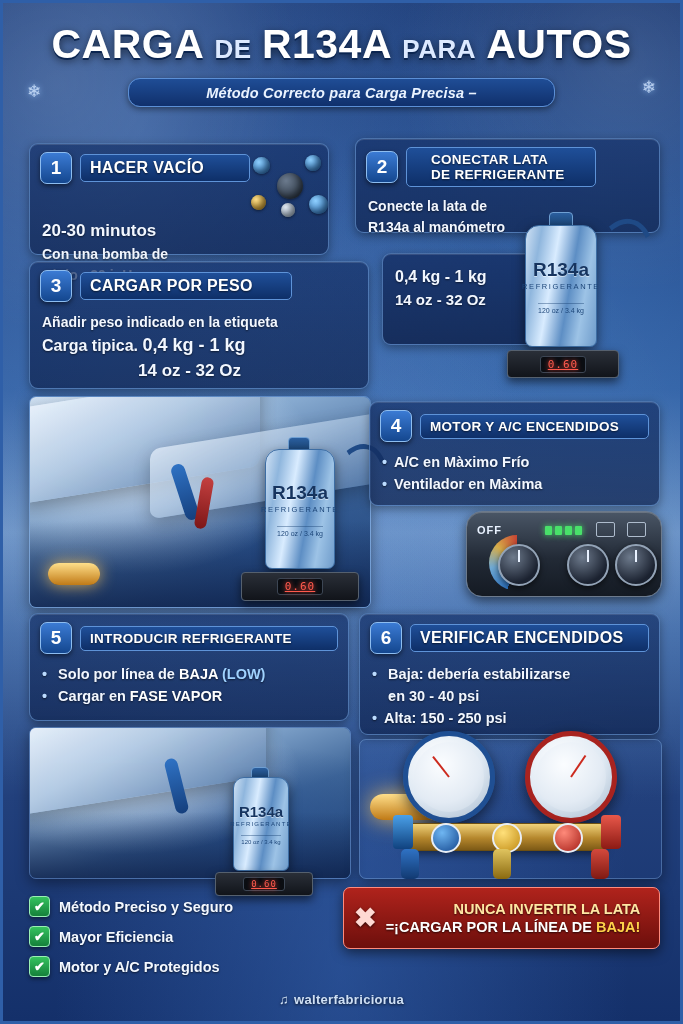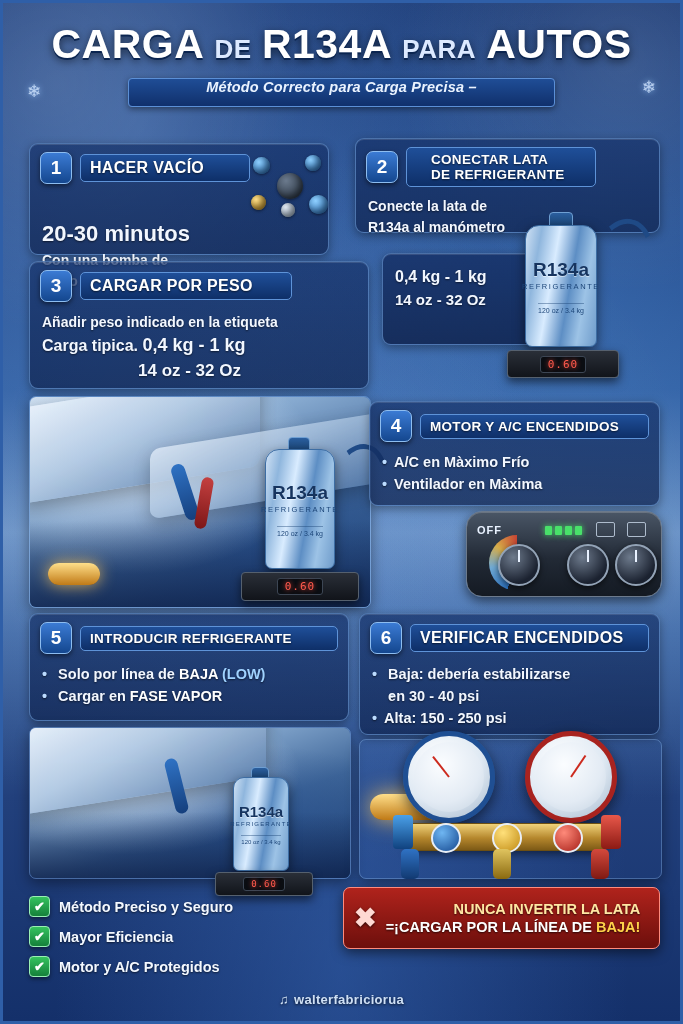--- a/index.html
+++ b/index.html
@@ -34,22 +34,22 @@
     font-size:35px;font-weight:bold;letter-spacing:.5px;
     color:#eaf3ff;
     text-shadow:0 2px 0 #0b2550,0 3px 8px rgba(0,0,0,.6);
     white-space:nowrap;
   }
   .title .big{font-size:41px;color:#ffffff;}
   .title .small{font-size:26px;font-weight:bold;color:#dce9ff;}
   .subtitle-bar{
     margin:10px auto 7px;width:425px;height:27px;
     background:linear-gradient(180deg,#1f4d96,#10306c);
-    border:1px solid #5b8fd6;border-radius:4px;
-    display:flex;justify-content:center;
+    border:1px solid #5b8fd6;border-radius:12px;
+    display:flex;align-items:center;justify-content:center;
     box-shadow:0 2px 6px rgba(0,0,0,.45);
   }
   .subtitle{
     font-size:14.5px;font-style:italic;font-weight:bold;color:#eaf3ff;
     letter-spacing:.2px;
   }
   .snow{position:absolute;color:#cfe4ff;opacity:.85;font-size:17px;text-shadow:0 0 6px #9cc8ff;}
   .snow.l{left:24px;top:78px;}
   .snow.r{right:24px;top:74px;}
   
@@ -120,20 +120,21 @@
     background:linear-gradient(180deg,#2a2f38,#11141a);
     border:1px solid #55606e;
     box-shadow:0 4px 10px rgba(0,0,0,.55);
     display:flex;align-items:center;justify-content:center;
   }
   .scale .disp{
     background:#0a0d12;border:1px solid #3c4654;border-radius:3px;
     color:#ff5a4d;font-family:"DejaVu Sans Mono",monospace;font-size:11px;
     padding:1px 7px;letter-spacing:1px;
     text-shadow:0 0 5px #ff4b3c;
+    text-decoration:underline;
   }
   
   .photo{
     position:absolute;border-radius:7px;overflow:hidden;
     border:1px solid rgba(150,195,245,.35);
     box-shadow:0 4px 14px rgba(0,0,0,.4);
   }
   .engine{
     background:
       radial-gradient(ellipse at 30% 30%, rgba(215,232,250,.95), rgba(120,160,205,0) 55%),
@@ -251,21 +252,21 @@
   </div>
   <div class="snow l">❄</div>
   <div class="snow r">❄</div>
 
   <div class="panel" id="p1">
     <div class="hdr" style="padding:8px 10px 0 10px;">
       <div class="num">1</div>
       <div class="hbar" style="max-width:170px;">HACER VACÍO</div>
     </div>
     <div class="body" style="padding-top:5px;">
-      <div class="line" style="font-size:22px;margin-top:32px;">20-30 minutos</div>
+      <div class="line" style="font-size:17px;margin-top:32px;">20-30 minutos</div>
       <div class="line sm">Con una bomba de</div>
       <div class="line sm">vácio - 29 inHg</div>
     </div>
   </div>
 
   <div class="molecule">
     <div class="atom" style="left:26px;top:22px;width:26px;height:26px;background:radial-gradient(circle at 35% 30%,#6b7a8d,#1d2733);"></div>
     <div class="atom" style="left:2px;top:6px;width:17px;height:17px;background:radial-gradient(circle at 35% 30%,#8fd0ff,#1c5fa8);"></div>
     <div class="atom" style="left:54px;top:4px;width:16px;height:16px;background:radial-gradient(circle at 35% 30%,#8fd0ff,#1c5fa8);"></div>
     <div class="atom" style="left:0px;top:44px;width:15px;height:15px;background:radial-gradient(circle at 35% 30%,#ffe08a,#b07f12);"></div>

